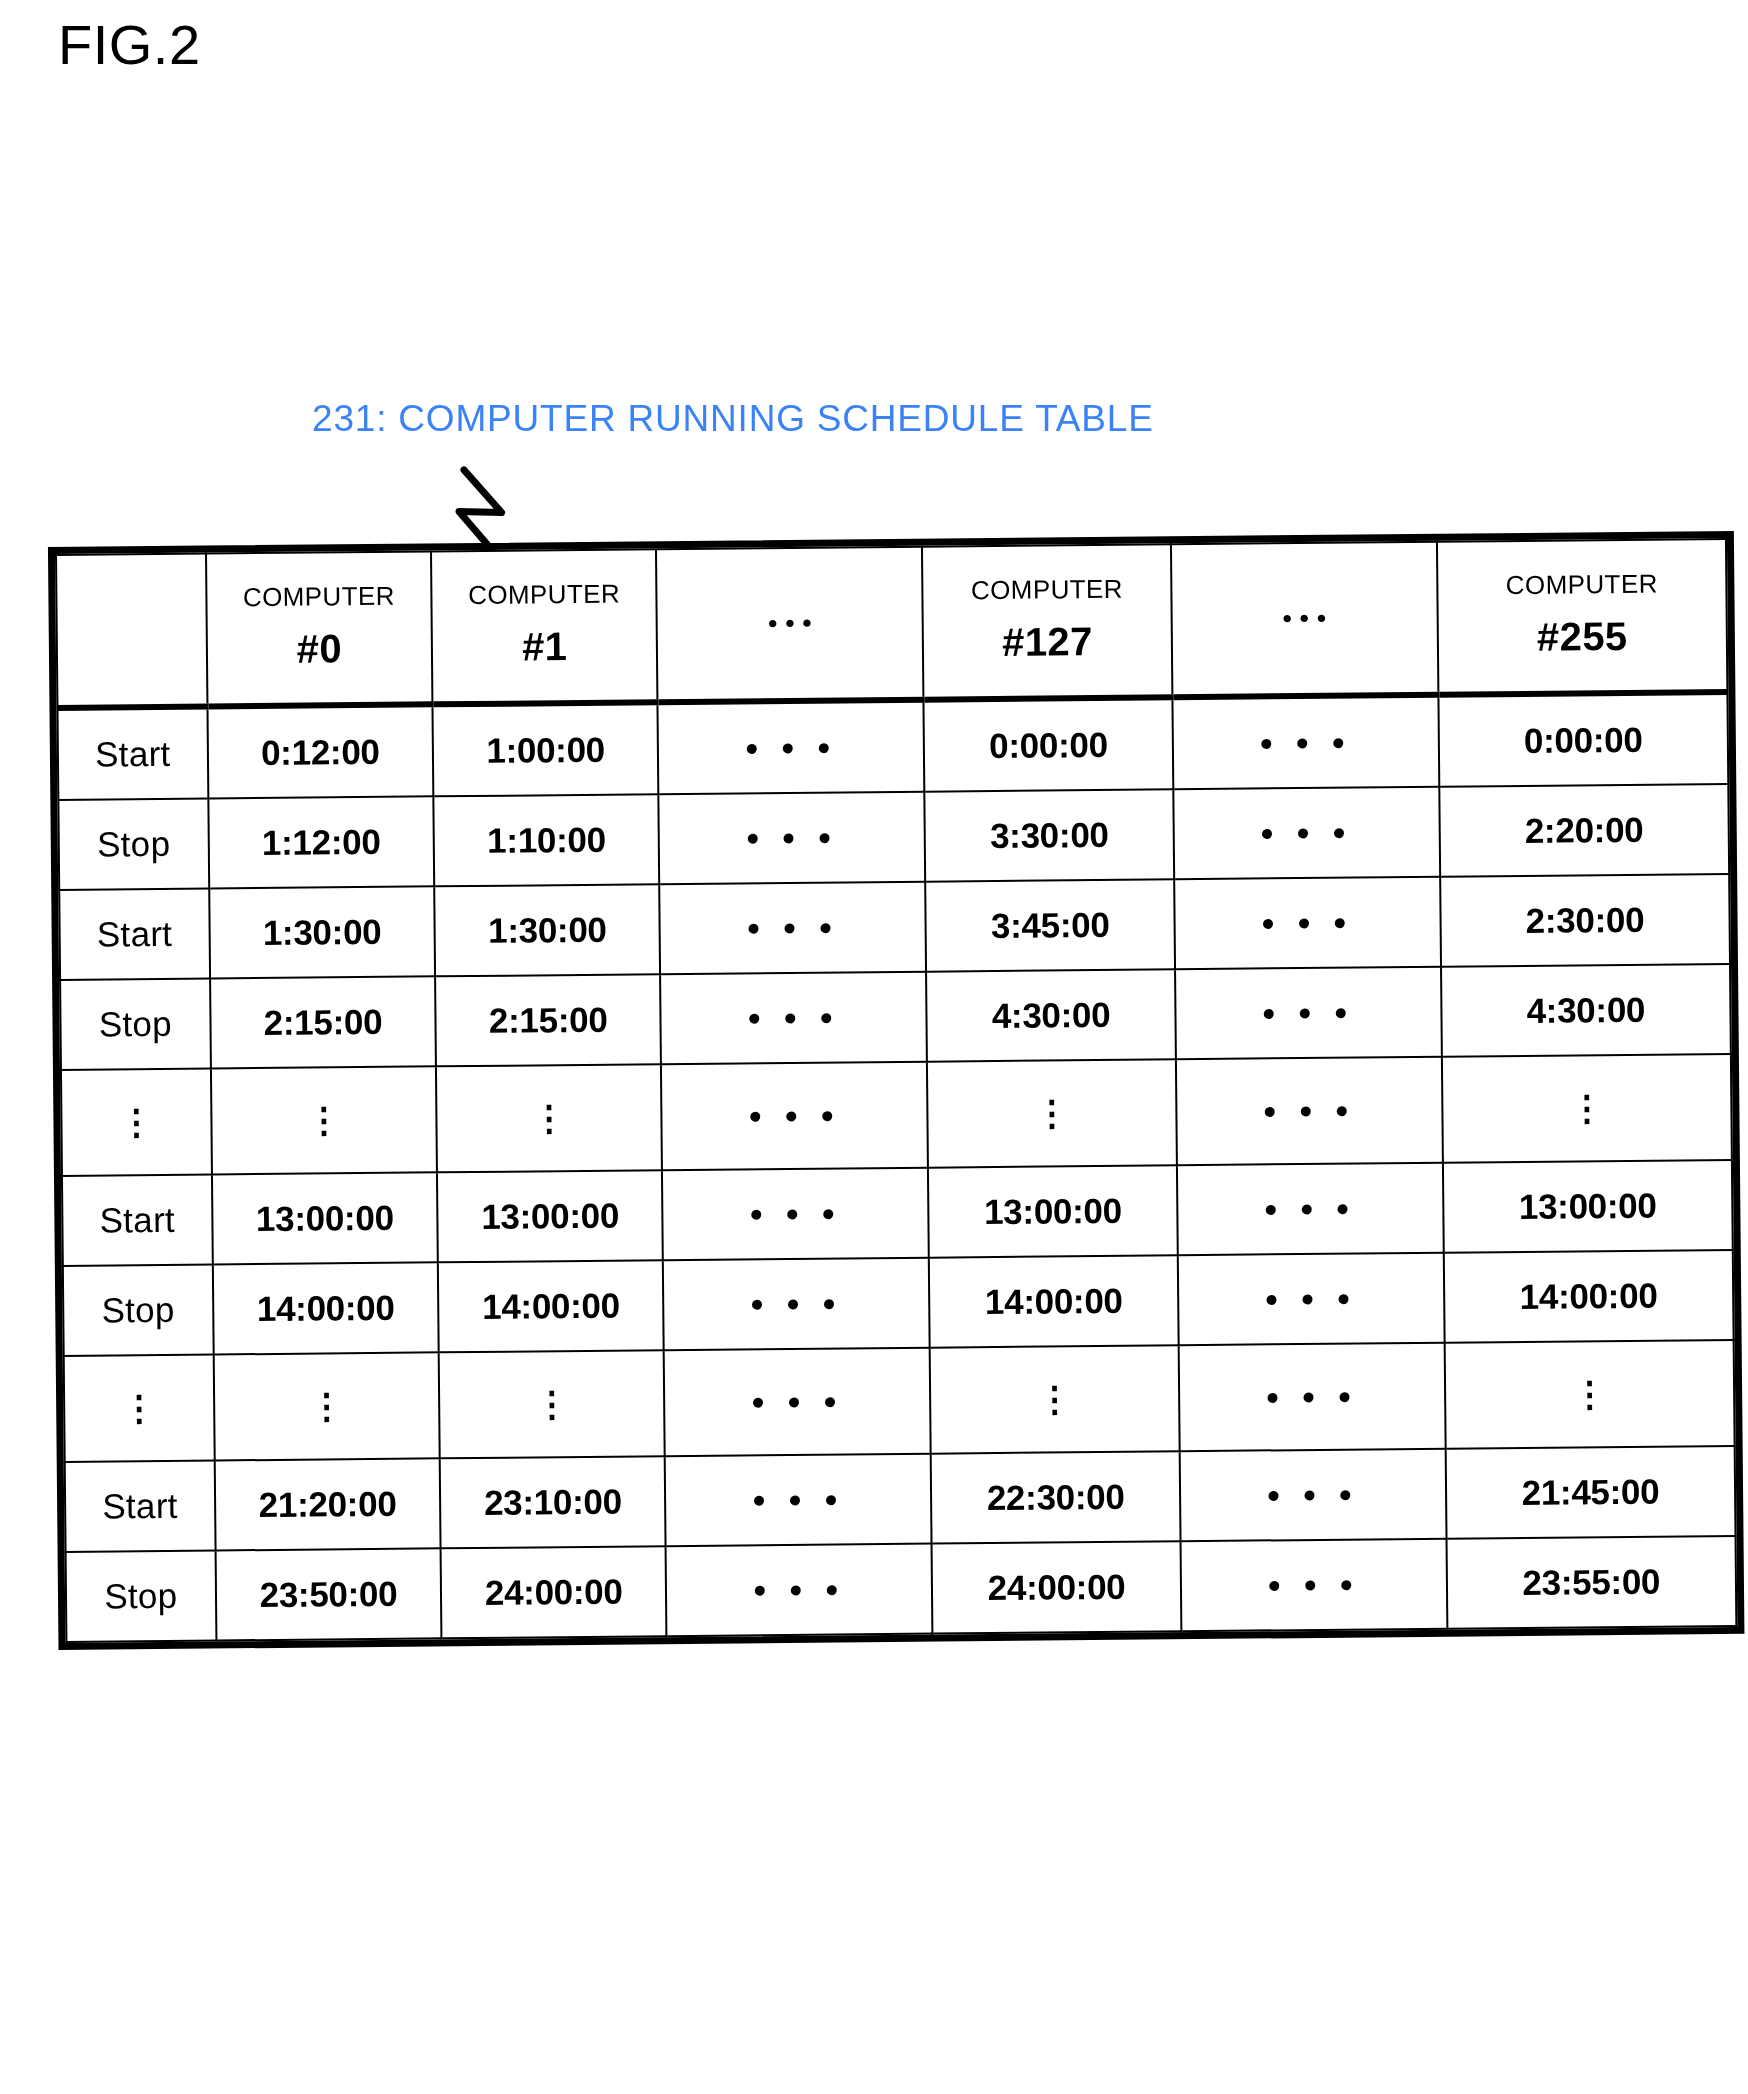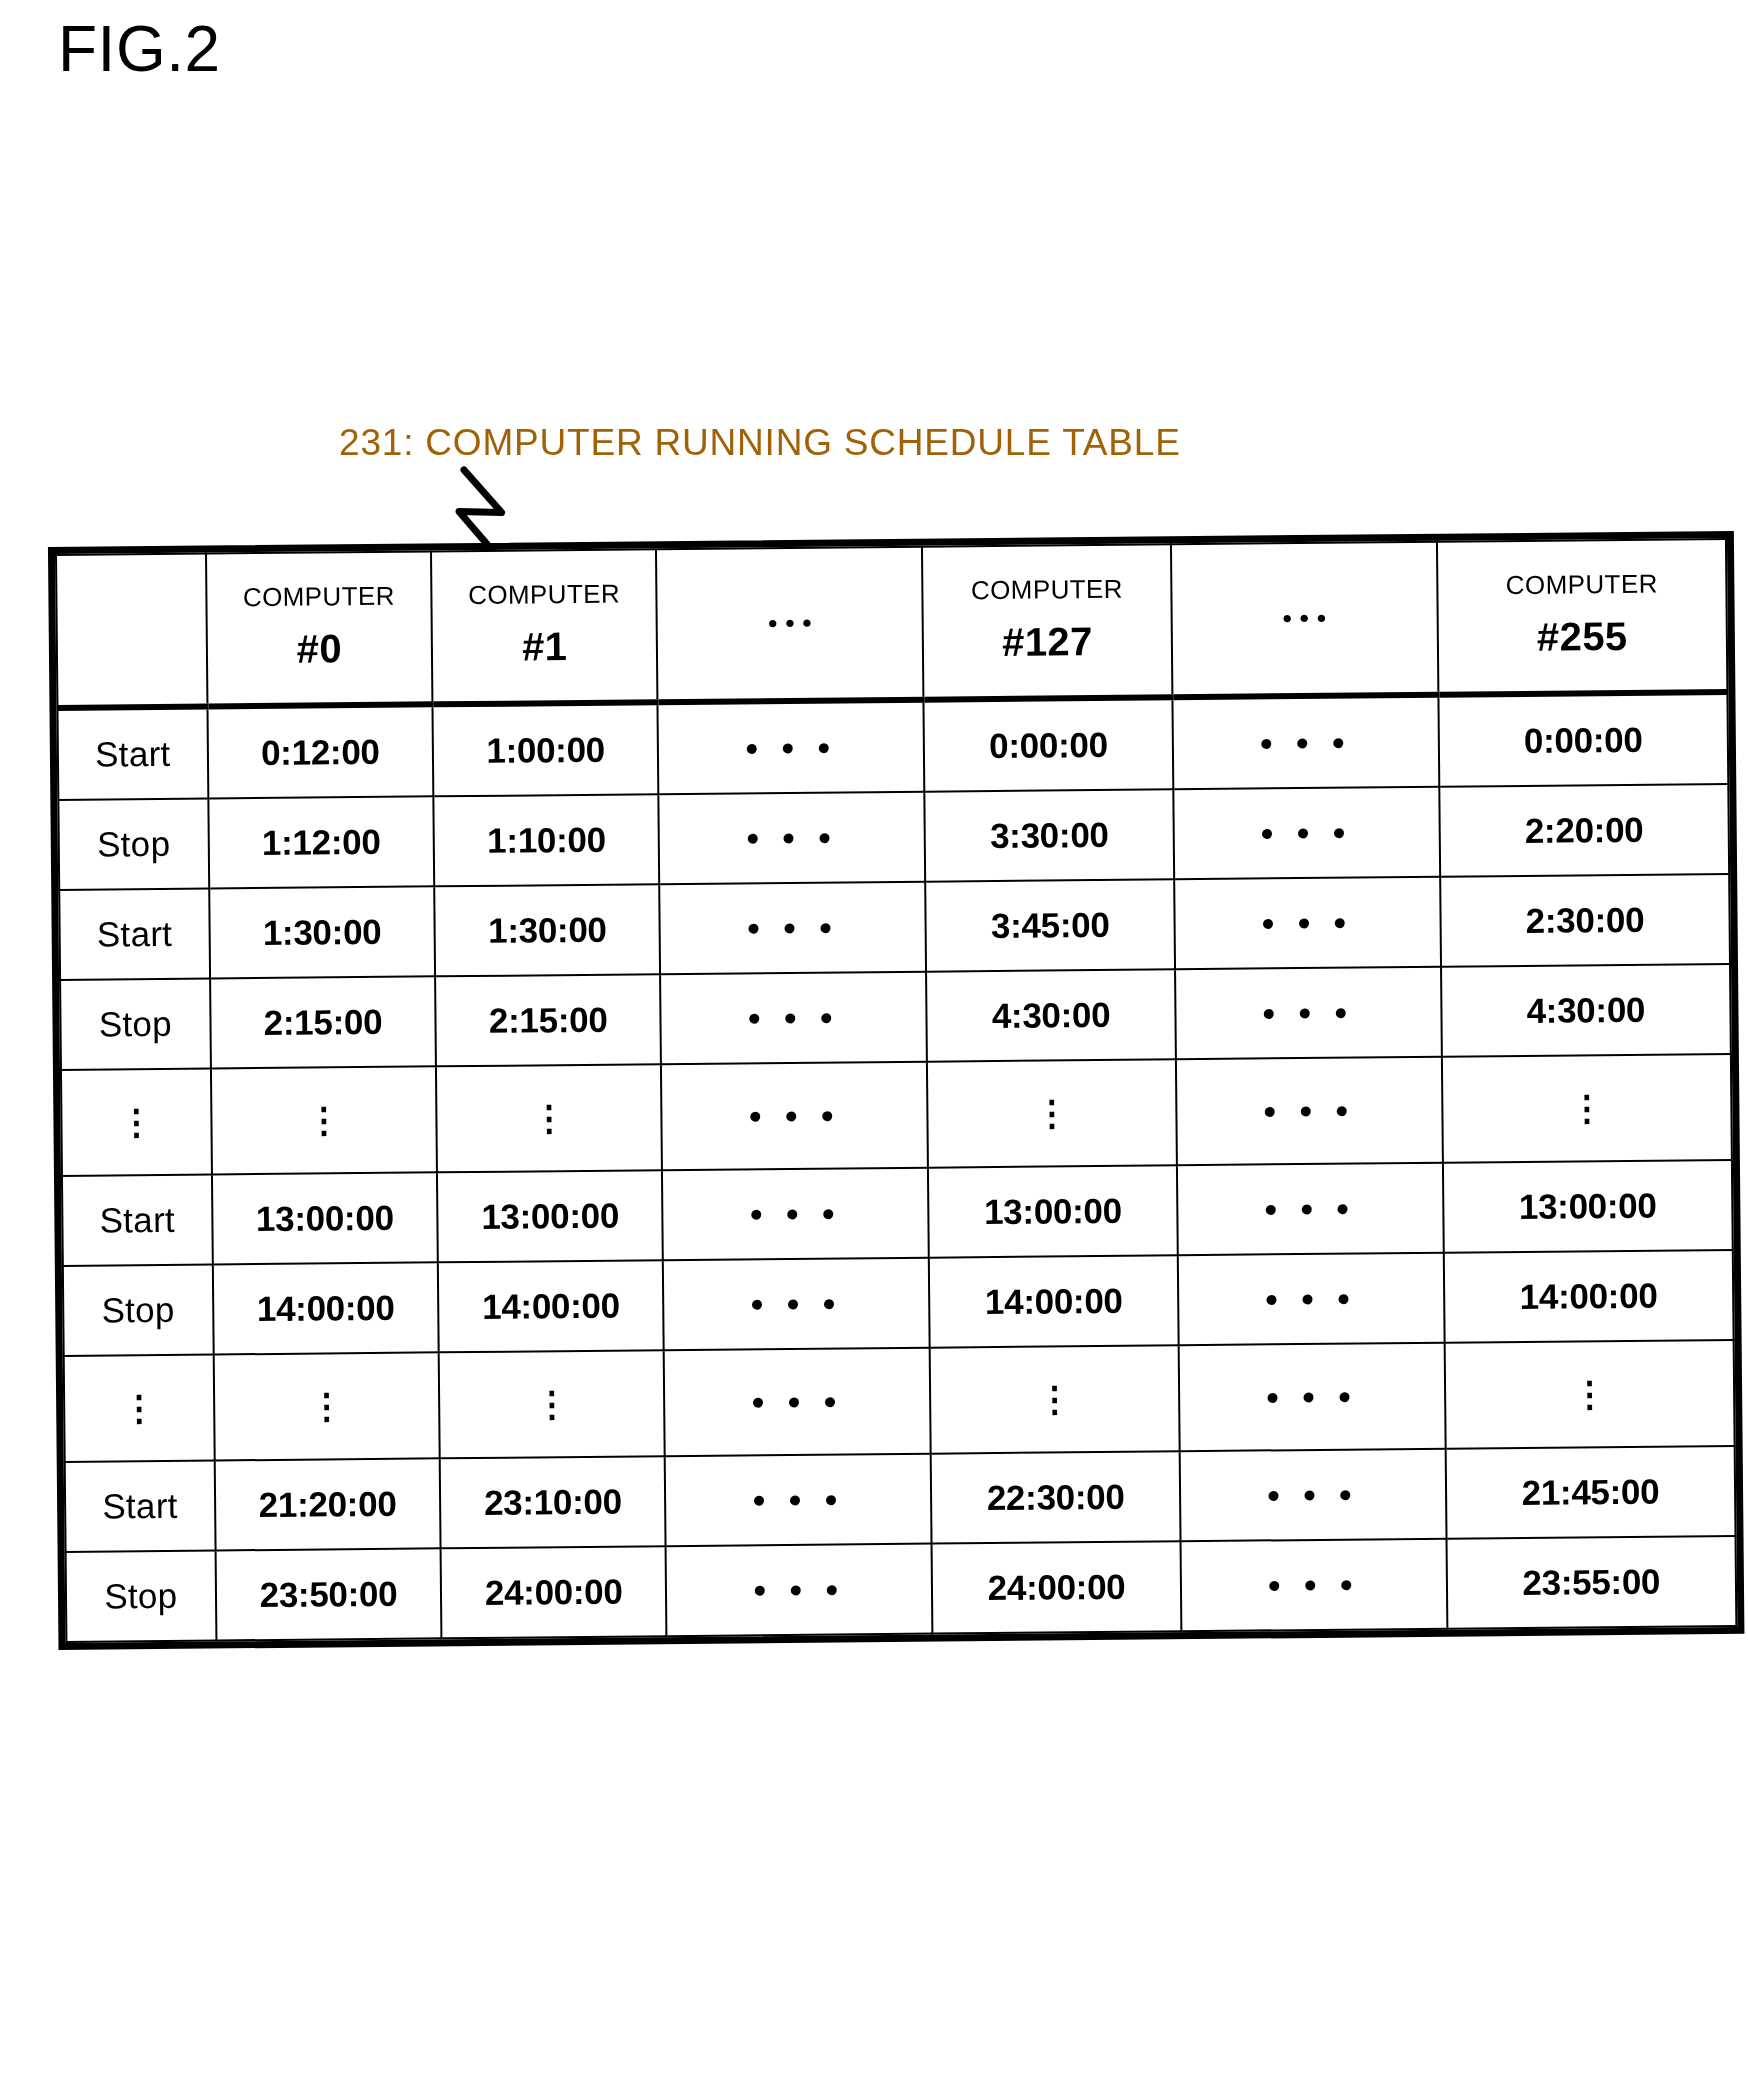--- a/index.html
+++ b/index.html
@@ -14,36 +14,35 @@
     font-family: "Liberation Sans", sans-serif;
     color: #000000;
     overflow: hidden;
   }
 
   
   #fig-label {
     position: absolute;
     left: 58px;
     top: 12px;
-    font-size: 64px;
+    font-size: 56px;
     letter-spacing: 0.5px;
     color: #000;
     white-space: nowrap;
   }
 
   
   #caption {
     position: absolute;
-    left: 339px;
+    left: 312px;
     top: 398px;
     font-size: 37px;
     letter-spacing: 0.8px;
     white-space: nowrap;
-    color: #a16207;
-    margin-top: 24px;
+    color: #3b82f6;
   }
 
   
   #leader {
     position: absolute;
     left: 418px;
     top: 448px;
     width: 209px;
     height: 139px;
   }

